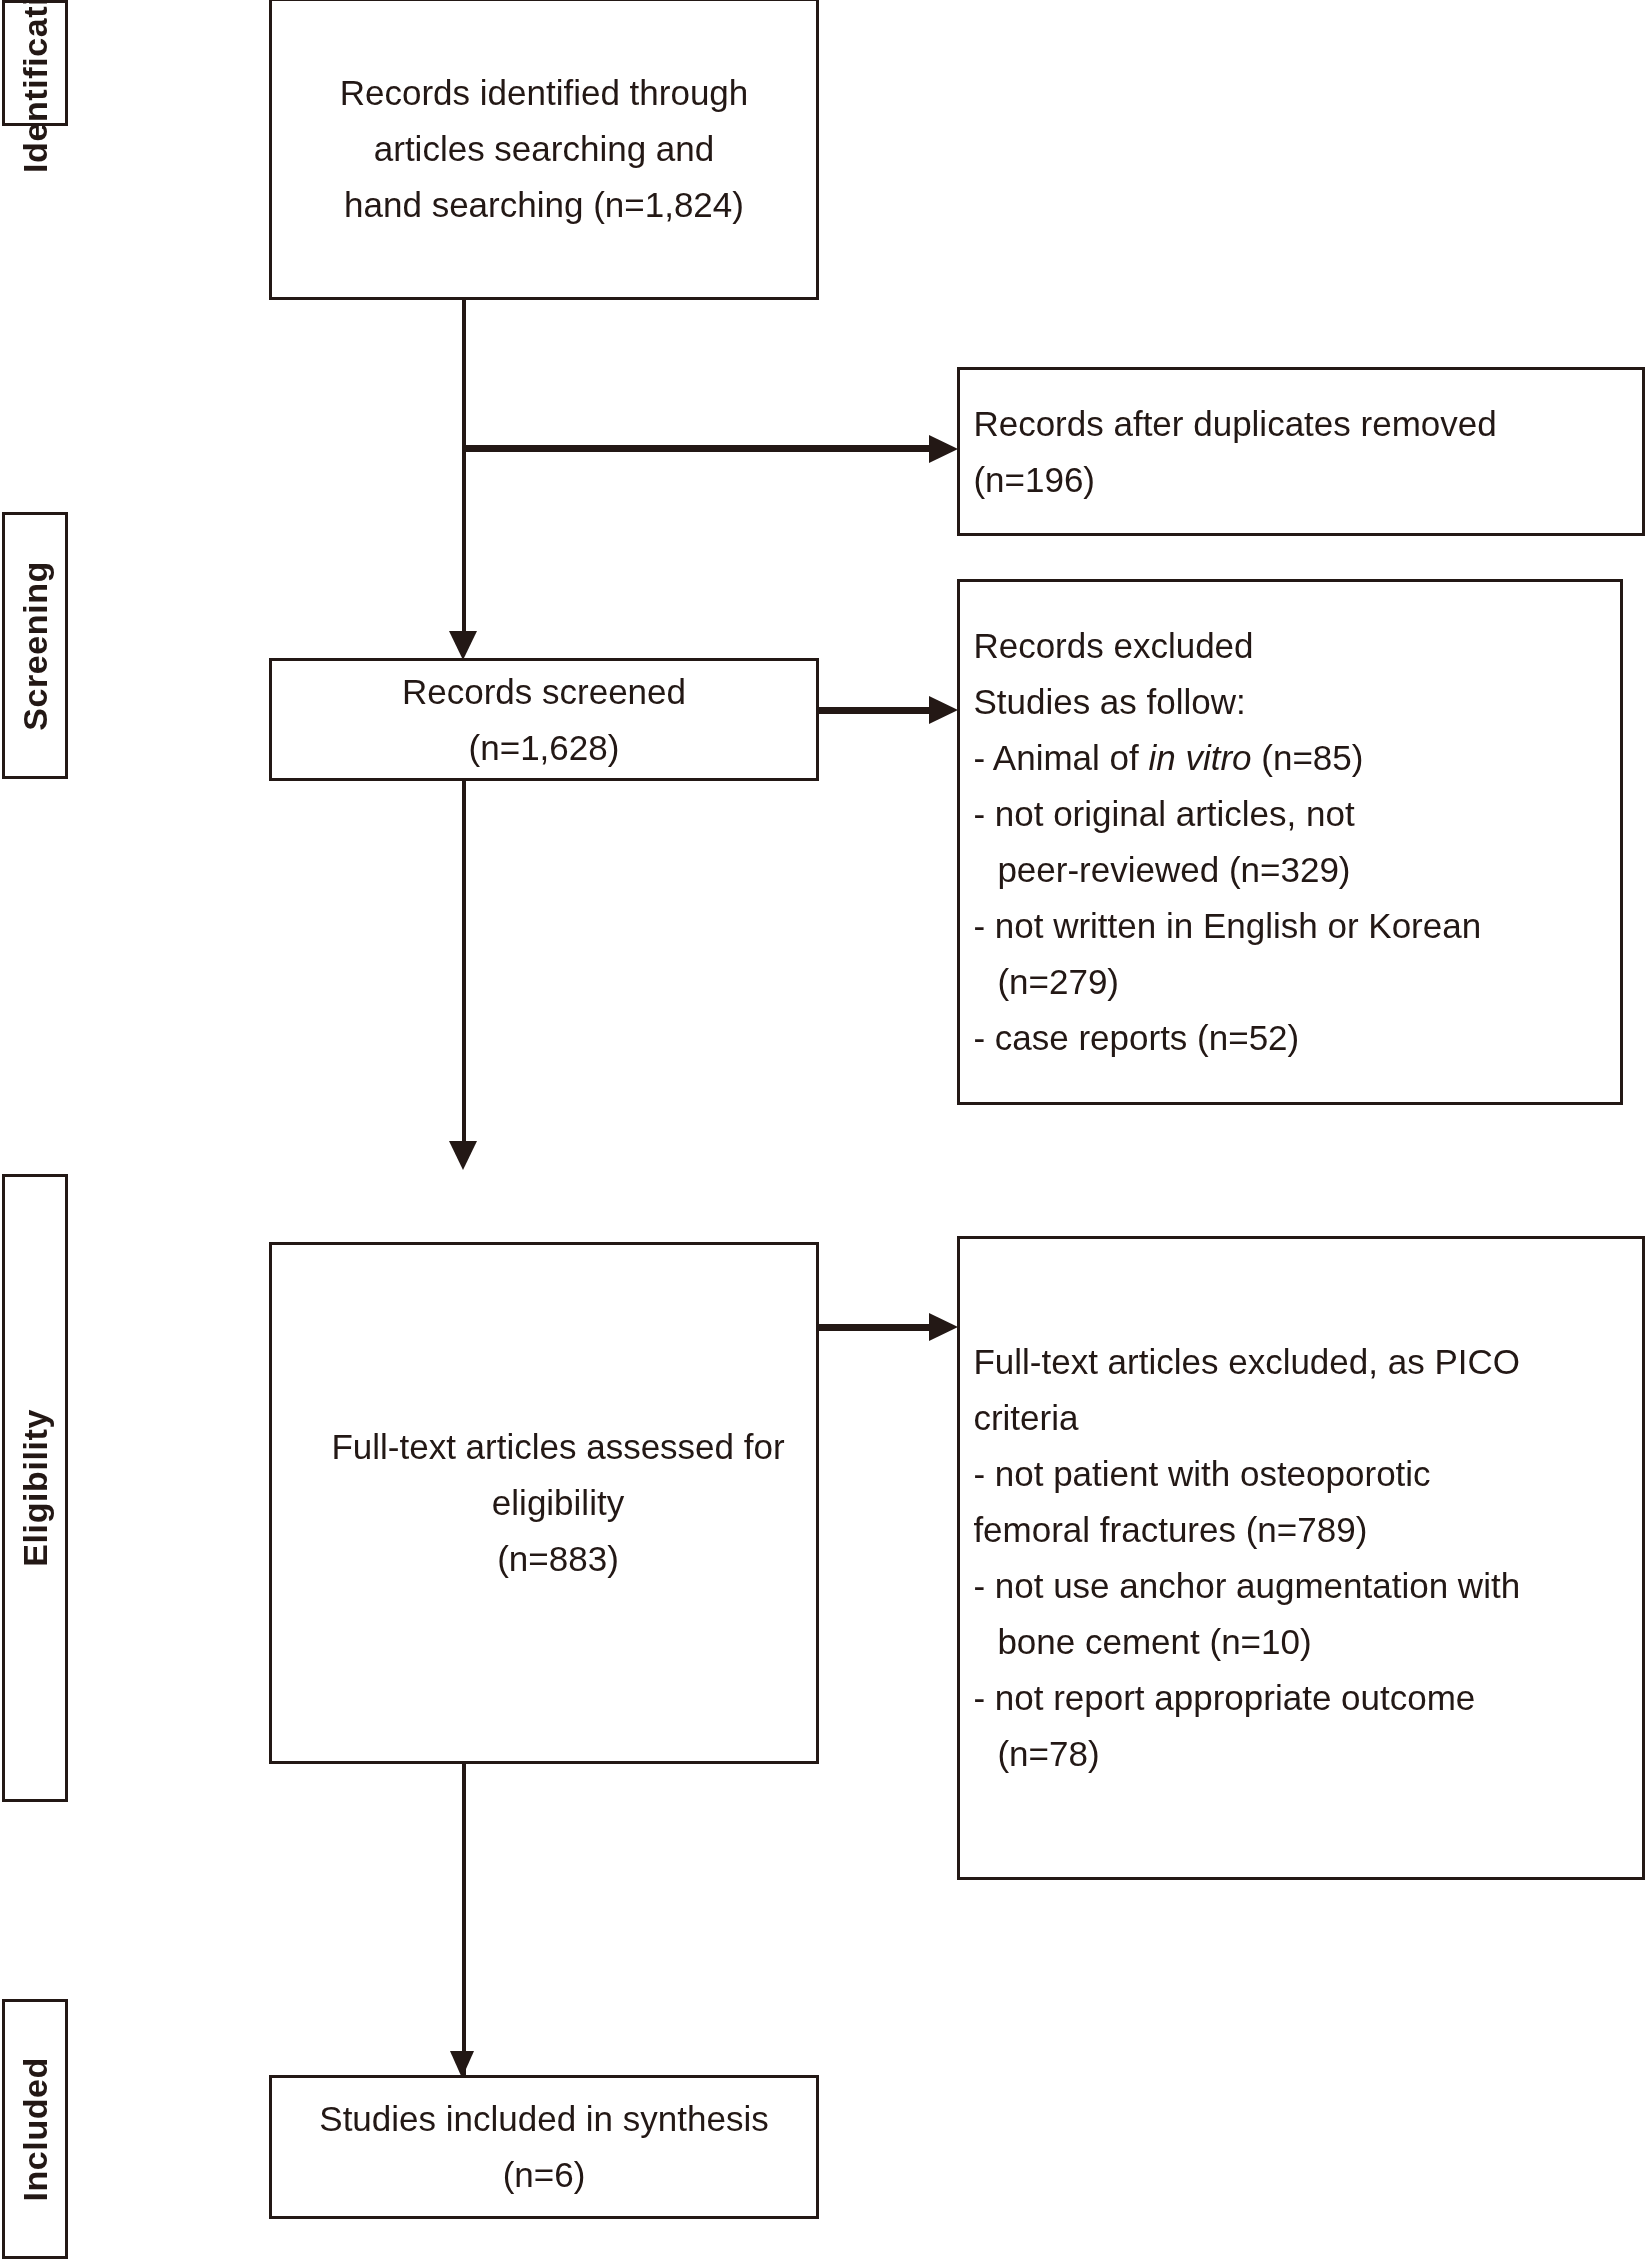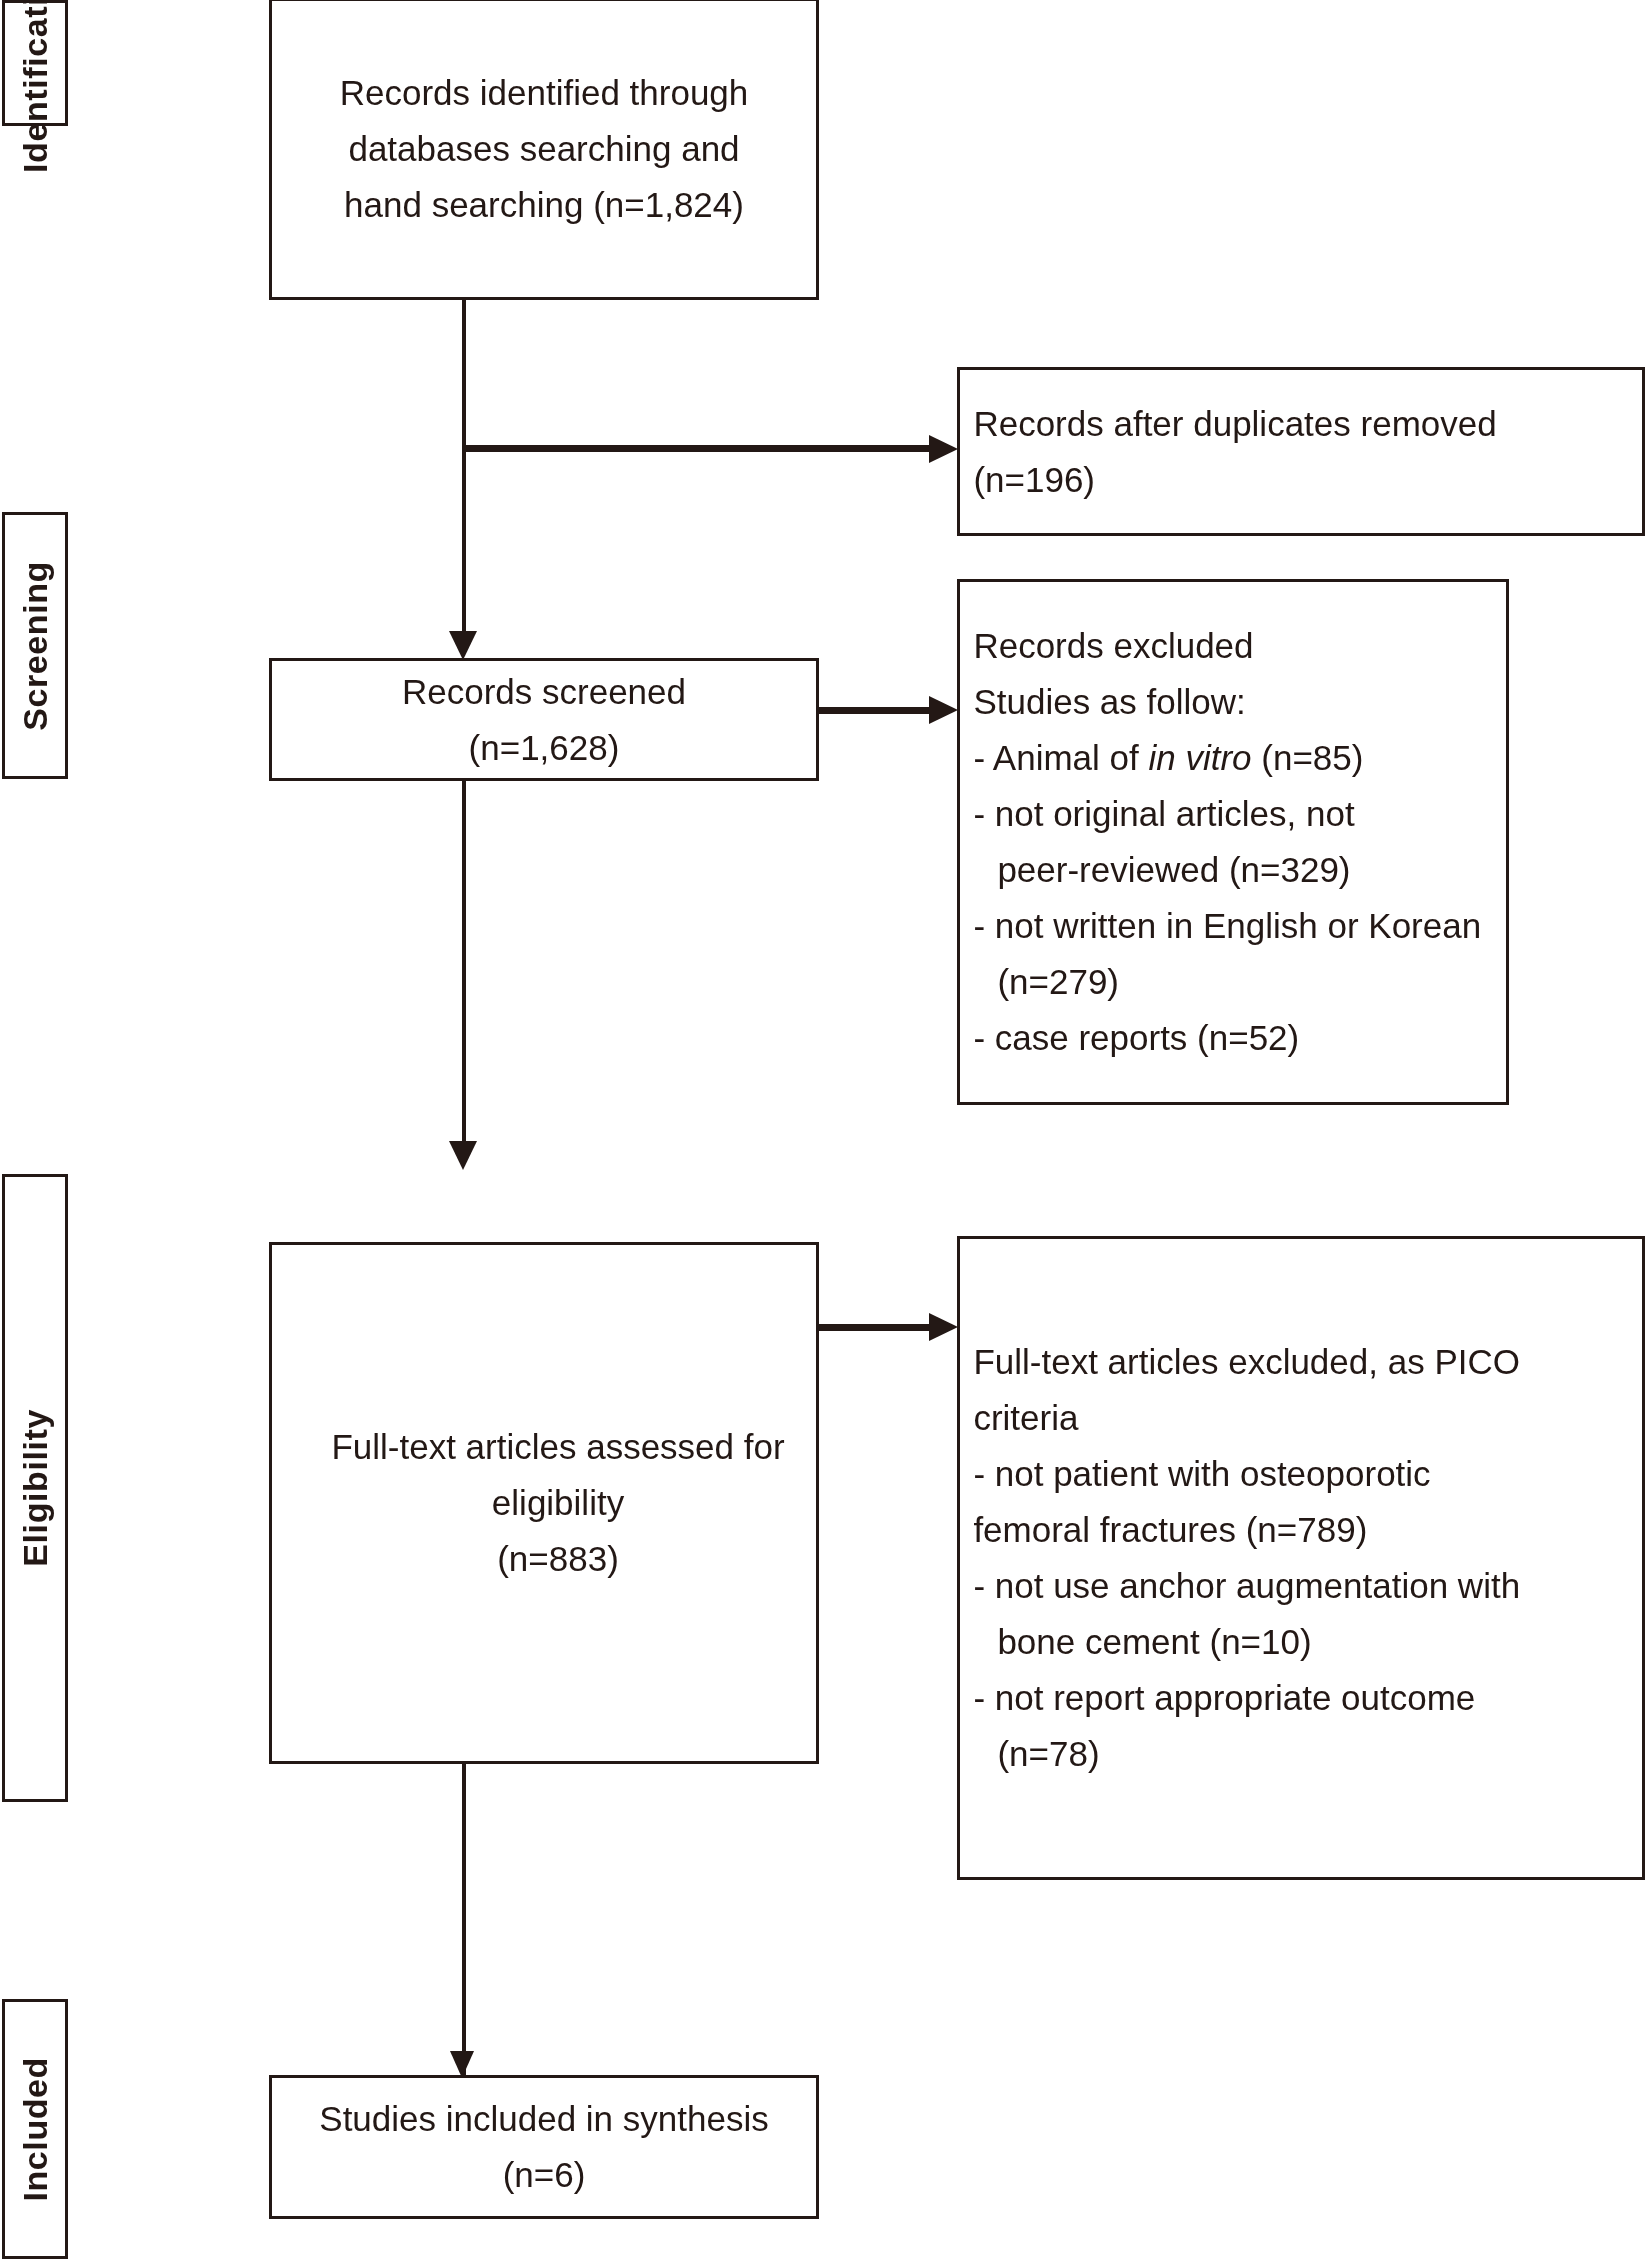--- a/index.html
+++ b/index.html
@@ -115,21 +115,21 @@
   <div class="stage-box" style="left:2.4px; top:1174px; width:66px; height:628px;">
     <span class="stage-label">Eligibility</span>
   </div>
 
   <div class="stage-box" style="left:2.4px; top:1999px; width:66px; height:260px;">
     <span class="stage-label">Included</span>
   </div>
 
   <div class="node center" style="left:269px; top:-2.4px; width:550px; height:302px;">
     <span class="ln">Records identified through</span>
-    <span class="ln">databases searching and</span>
+    <span class="ln">articles searching and</span>
     <span class="ln">hand searching (n=1,824)</span>
   </div>
 
   <div class="vline" style="left:462px; top:299px; height:346px;"></div>
   <div class="arrow-down" style="left:449px; top:631px;"></div>
 
   <div class="hline thick" style="left:462px; top:445px; width:468px;"></div>
   <div class="arrow-right" style="left:929px; top:435px;"></div>
 
   <div class="node left" style="left:957px; top:367px; width:688px; height:169px;">
@@ -141,21 +141,21 @@
     <span class="ln">Records screened</span>
     <span class="ln">(n=1,628)</span>
   </div>
 
   <div class="hline thick" style="left:817px; top:707px; width:113px;"></div>
   <div class="arrow-right" style="left:929px; top:696px;"></div>
 
   <div class="vline" style="left:462px; top:781px; height:374px;"></div>
   <div class="arrow-down" style="left:449px; top:1141px;"></div>
 
-  <div class="node left" style="left:957px; top:579px; width:552px; height:526px;">
+  <div class="node left" style="left:957px; top:579px; width:666px; height:526px;">
     <span class="ln">Records excluded</span>
     <span class="ln">Studies as follow:</span>
     <span class="ln"><span>- Animal of </span><span class="ital">in vitro</span><span> (n=85)</span></span>
     <span class="ln">- not original articles, not</span>
     <span class="ln ind">peer-reviewed (n=329)</span>
     <span class="ln">- not written in English or Korean</span>
     <span class="ln ind">(n=279)</span>
     <span class="ln">- case reports (n=52)</span>
   </div>
 

